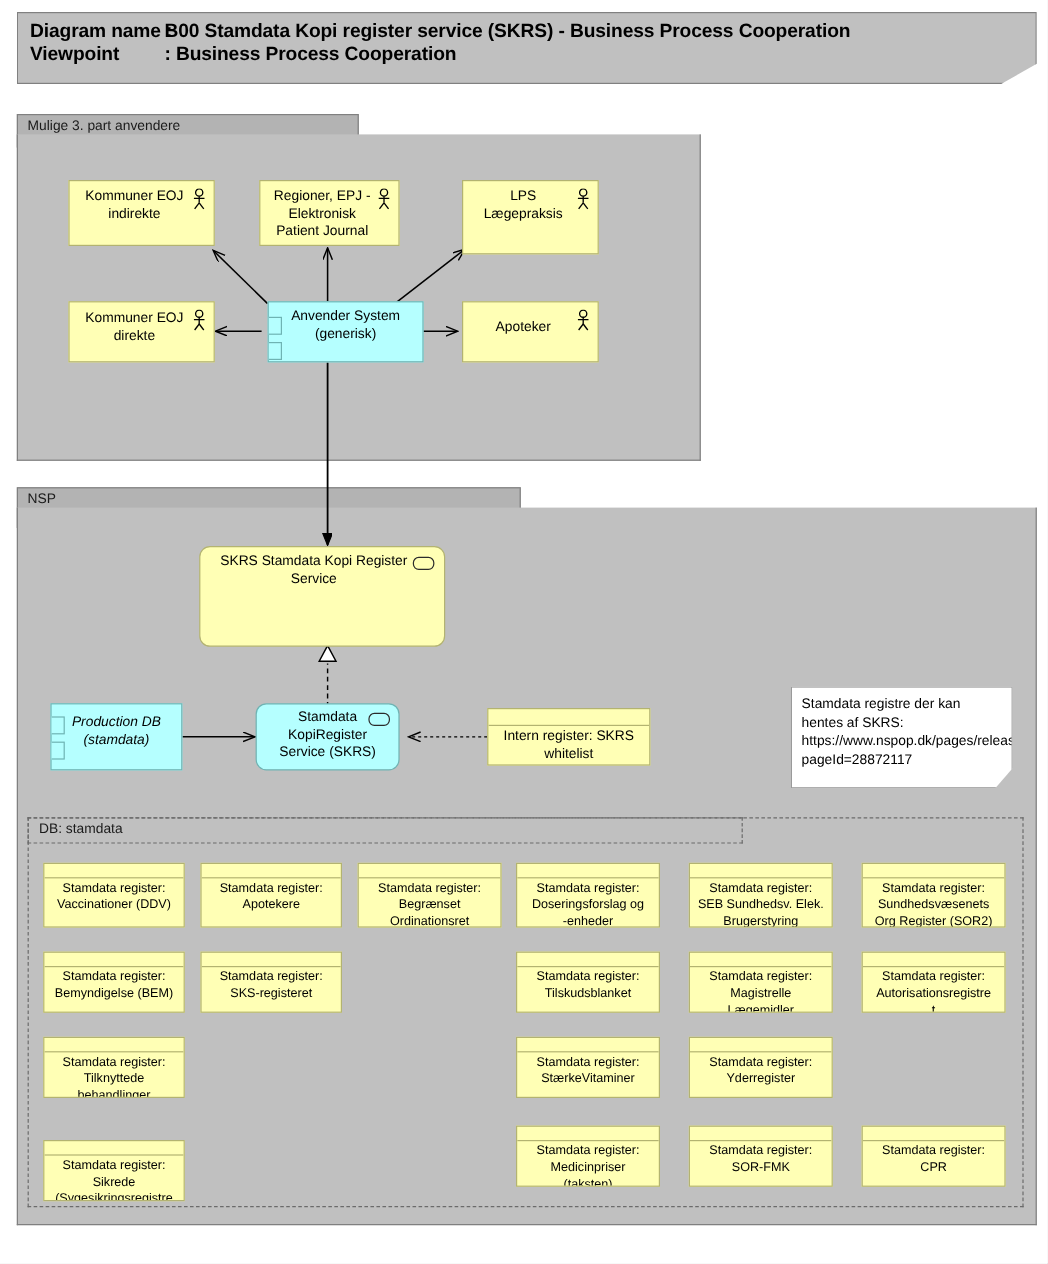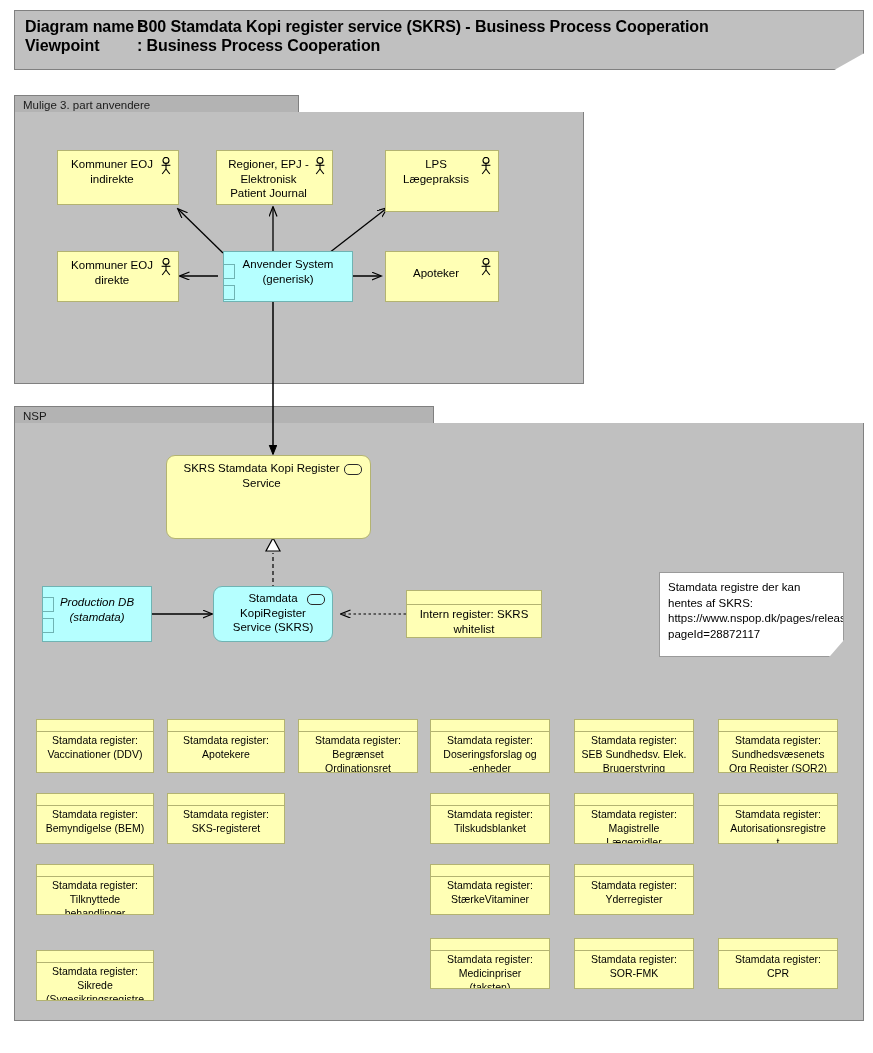--- a/index.html
+++ b/index.html
@@ -247,20 +247,23 @@
   </div>
 
   <div class="abs node dataobj" style="left:406px;top:590px;width:136px;height:48px;">
     <div class="band"></div>
     <div class="label" style="white-space:pre-line;">Intern register: SKRS
 whitelist</div>
   </div>
 
   <div class="abs note" style="left:659px;top:572px;width:185px;height:85px;">Stamdata registre der kan hentes af SKRS: https://www.nspop.dk/pages/releaseview.action?pageId=28872117</div>
 
+  <div class="abs" id="db-stamdata" style="left:23px;top:681px;width:830px;height:325px;">
+    <div id="db-stamdata-tab">DB: stamdata</div>
+  </div>
 
   <div class="abs reg" style="left:36px;top:719px;width:118px;height:54px;">
     <div class="band"></div>
     <div class="label" style="white-space:pre-line;">Stamdata register:
 Vaccinationer (DDV)</div>
   </div>
   <div class="abs reg" style="left:167px;top:719px;width:118px;height:54px;">
     <div class="band"></div>
     <div class="label" style="white-space:pre-line;">Stamdata register:
 Apotekere</div>

